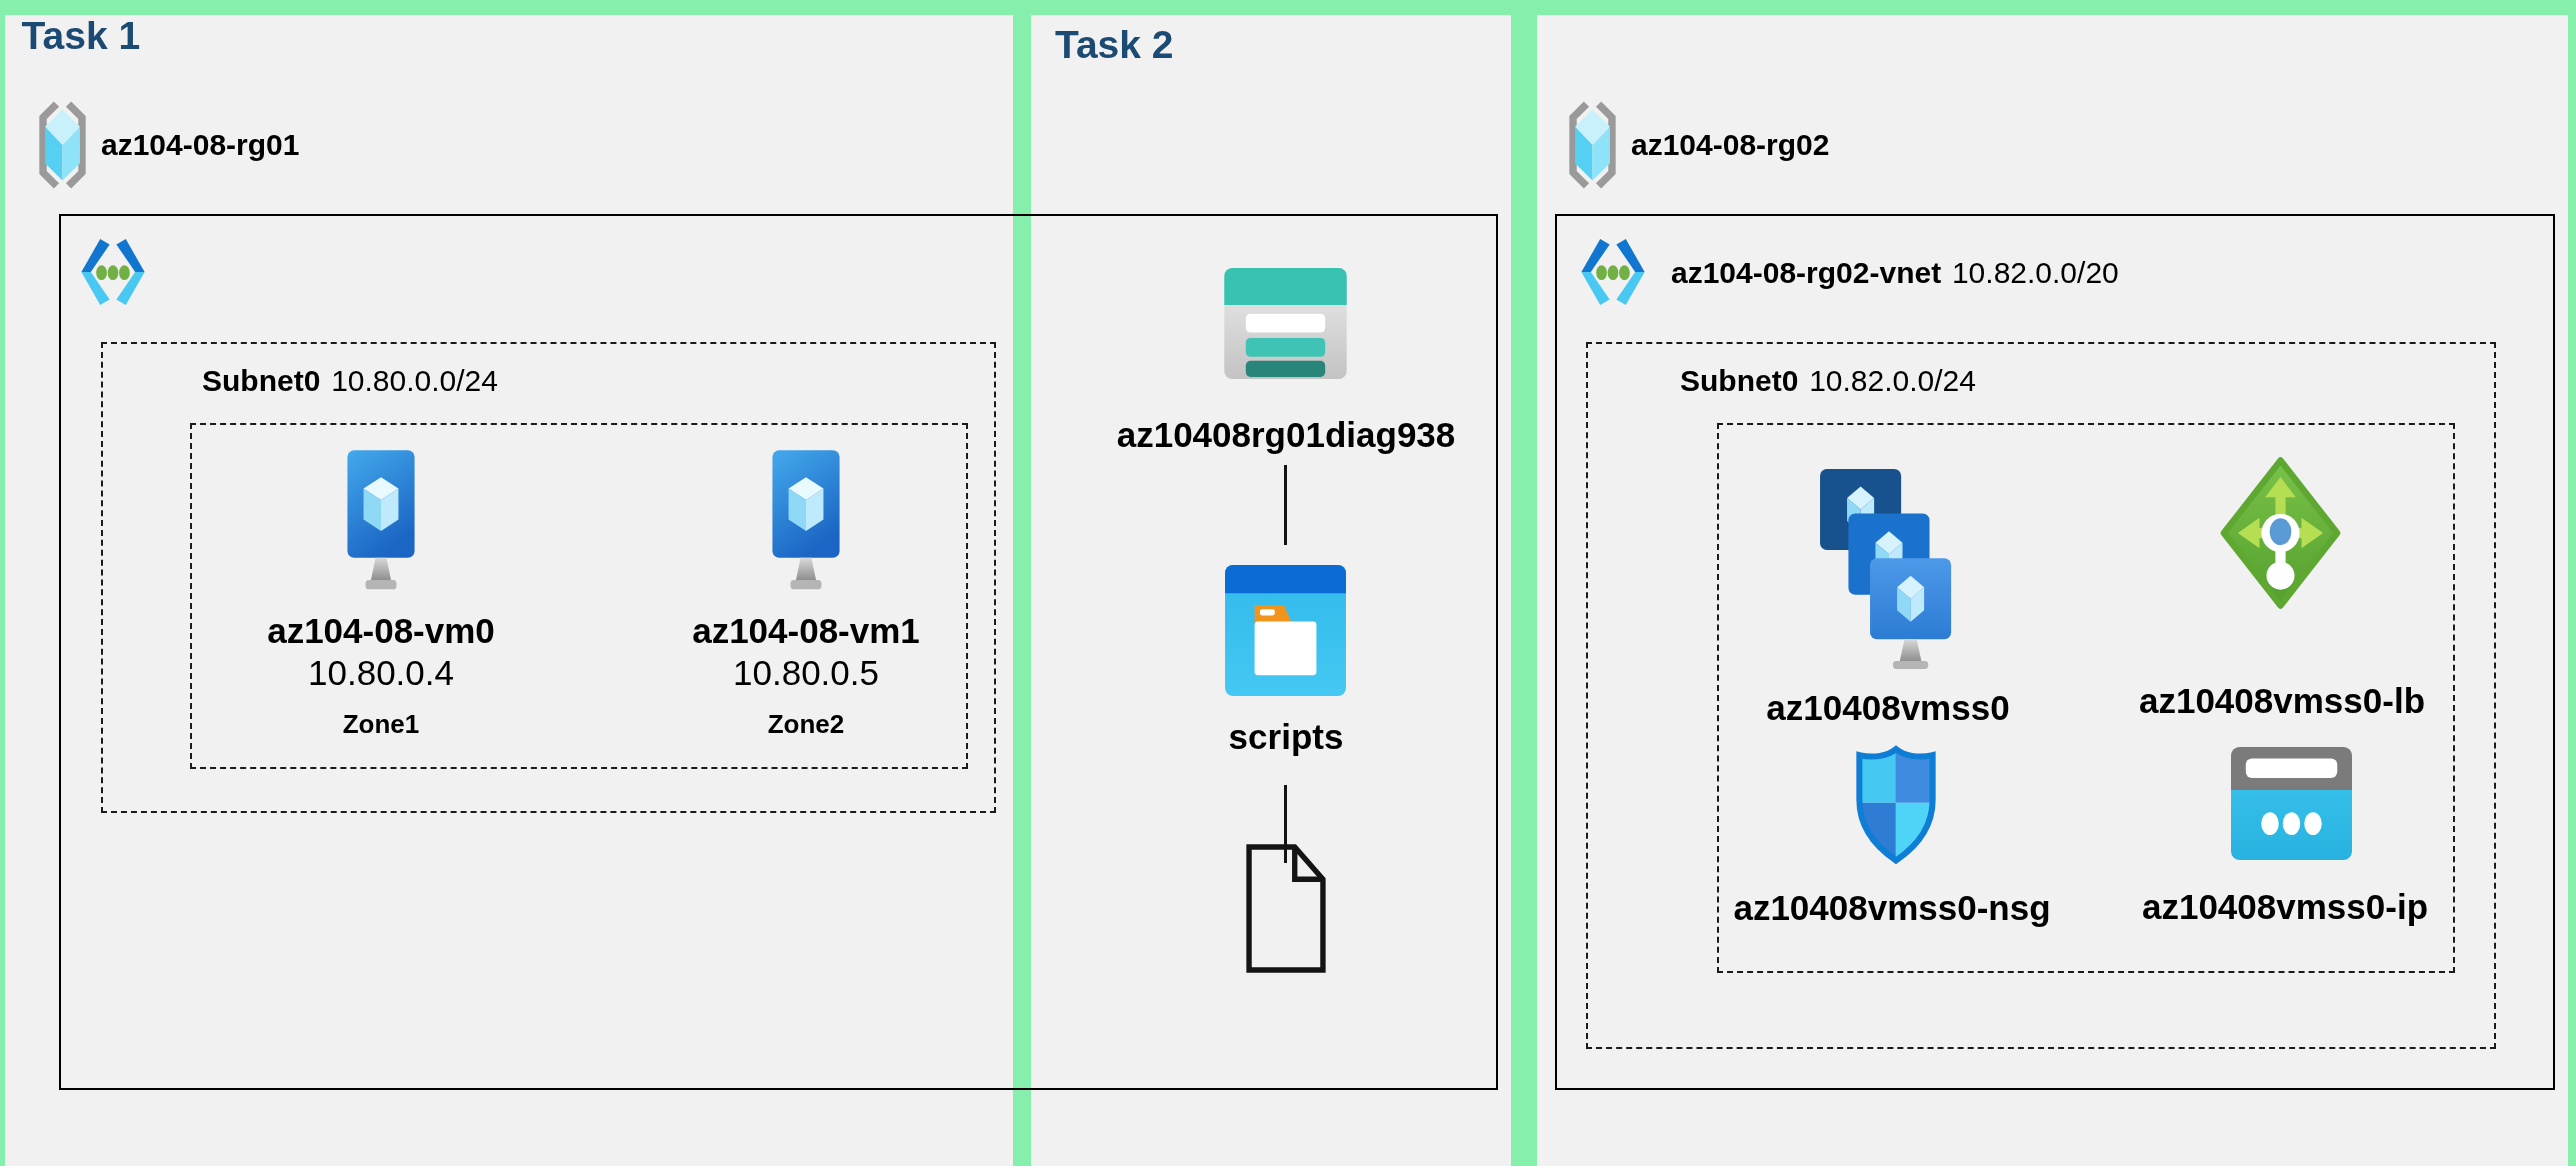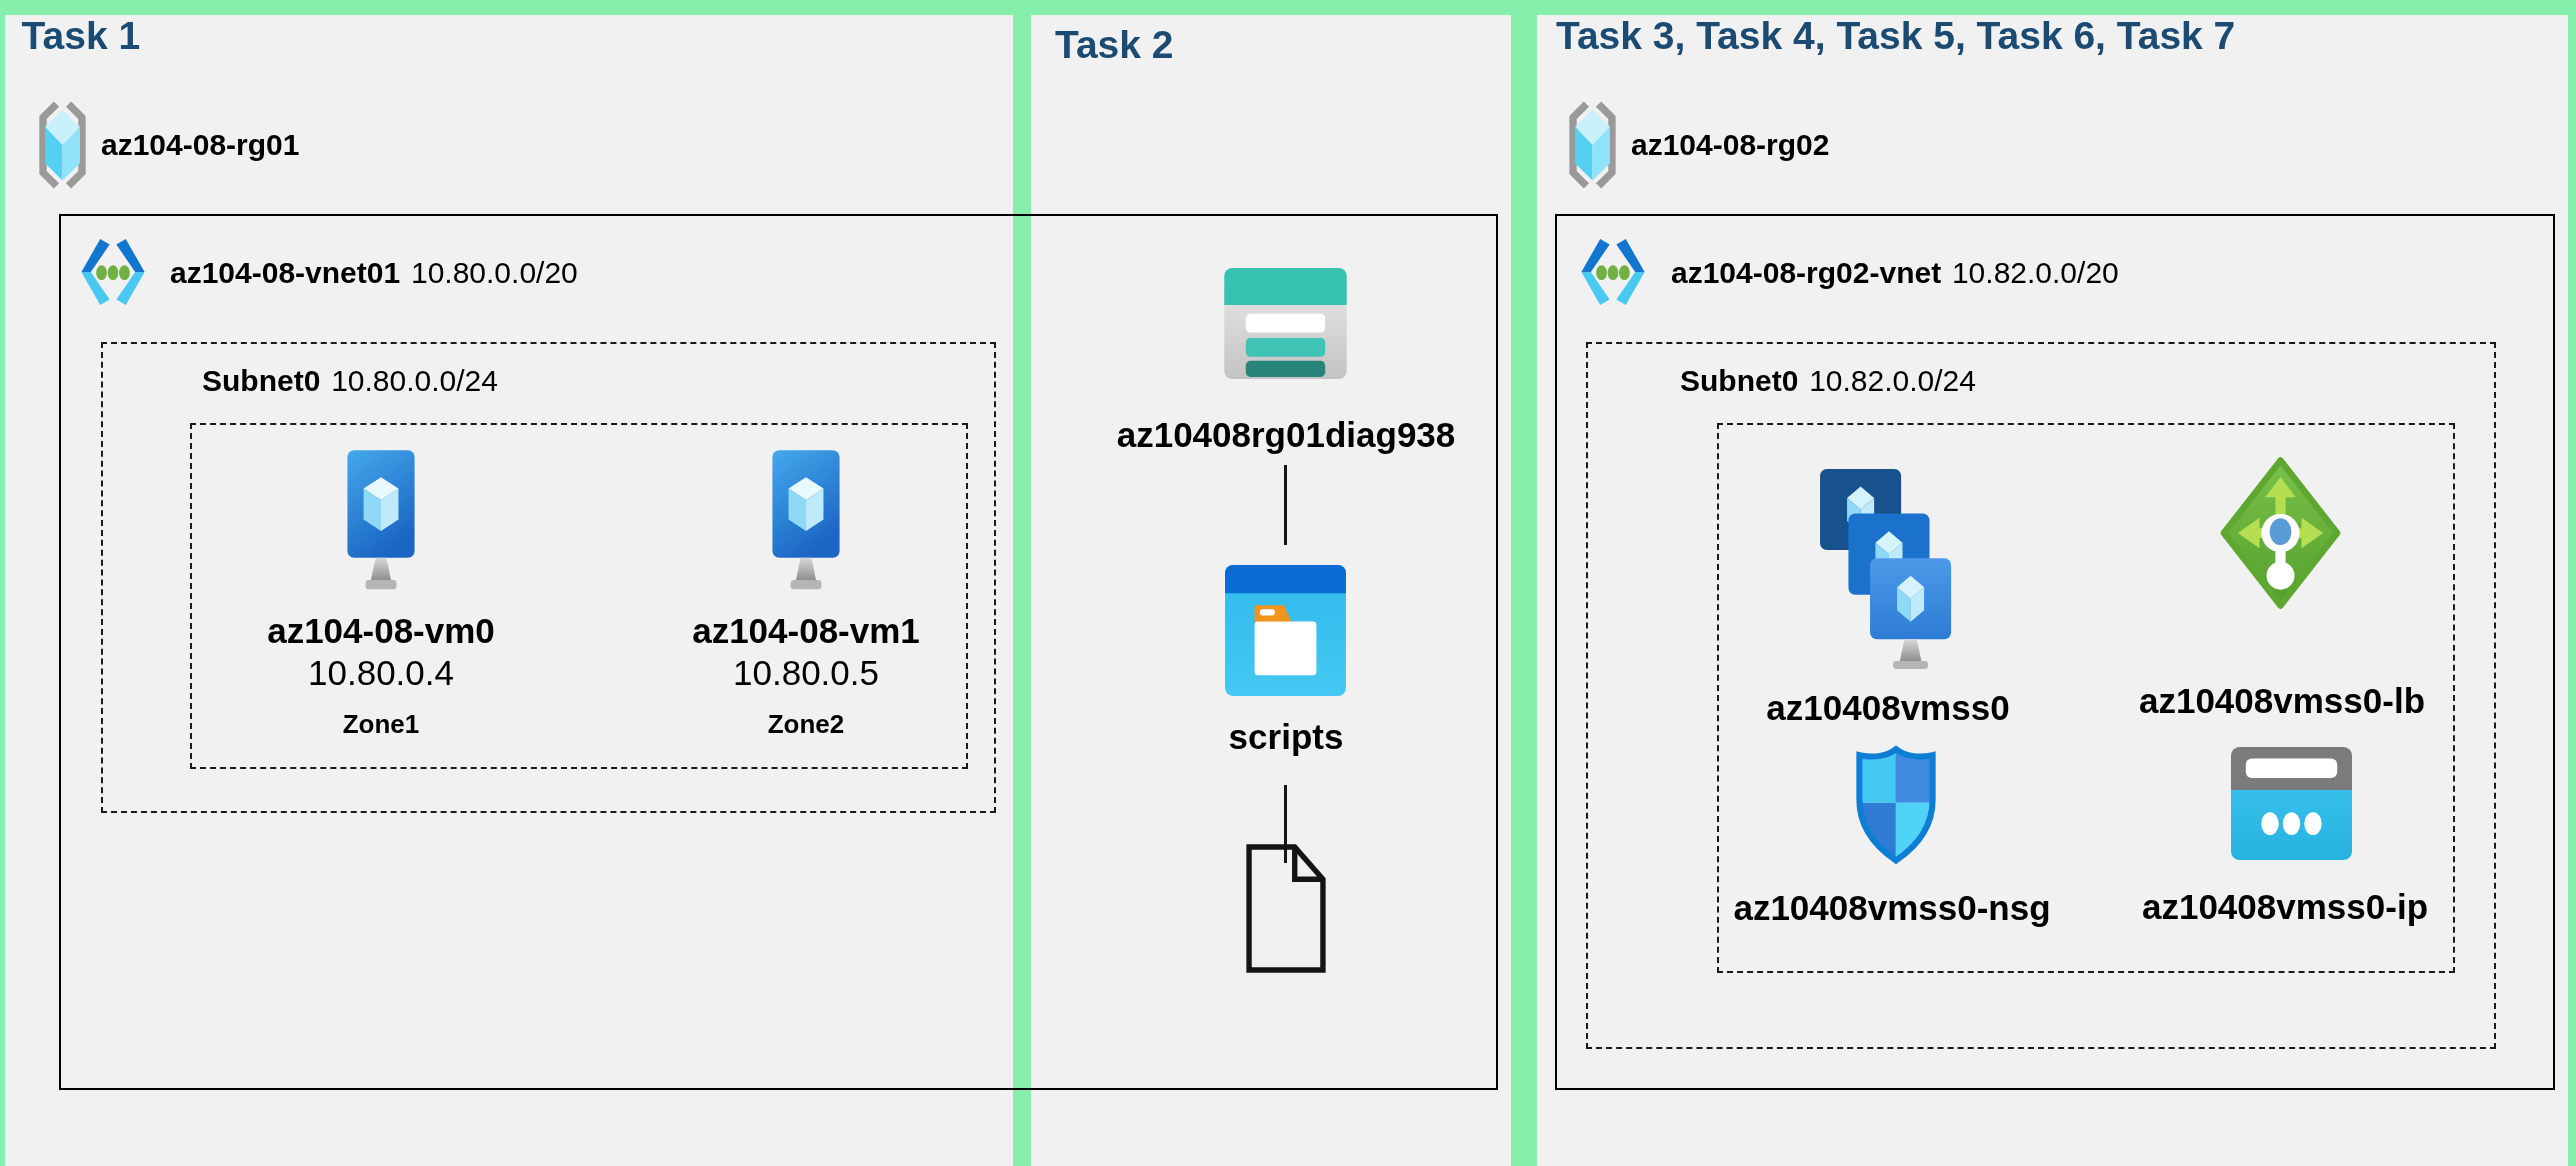--- a/index.html
+++ b/index.html
@@ -25,21 +25,20 @@
 <body>
 
 <div class="canvas">
 
   <div class="panel" style="left:5.4px;top:15px;width:1008px;height:1151px;"></div>
   <div class="panel" style="left:1031px;top:15px;width:480px;height:1151px;"></div>
   <div class="panel" style="left:1537px;top:15px;width:1031px;height:1151px;"></div>
 
   <div class="task-header" style="left:21.6px;top:13.5px;">Task 1</div>
   <div class="task-header" style="left:1055px;top:23px;">Task 2</div>
-  <div class="task-header" style="left:1556px;top:13.5px;">Task 3, Task 4, Task 5, Task 6, Task 7</div>
 
   <div class="icon-abs" style="left:36px;top:100px;">
     <svg width="53" height="90" viewBox="0 0 78 134">
       <path d="M30,6 L10,26 L10,108 L30,128" fill="none" stroke="#9a9a9a" stroke-width="11"></path>
       <path d="M48,6 L68,26 L68,108 L48,128" fill="none" stroke="#9a9a9a" stroke-width="11"></path>
       <polygon points="39,14 65,40 39,67 13,40" fill="#c9f1fc"></polygon>
       <polygon points="13,40 39,67 39,120 13,94" fill="#55d0f2"></polygon>
       <polygon points="65,40 39,67 39,120 65,94" fill="#8ee3f9"></polygon>
     </svg>
   </div>
@@ -52,23 +51,20 @@
   <div class="icon-abs" style="left:76px;top:235px;">
     <svg width="74" height="74" viewBox="0 0 110 110">
       <polygon points="36,6 50,14 22,55 8,55" fill="#1176cf"></polygon>
       <polygon points="8,55 22,55 50,96 36,104" fill="#49c8f2"></polygon>
       <polygon points="74,6 60,14 88,55 102,55" fill="#1176cf"></polygon>
       <polygon points="102,55 88,55 60,96 74,104" fill="#49c8f2"></polygon>
       <ellipse cx="38" cy="56" rx="8" ry="11" fill="#72b046"></ellipse>
       <ellipse cx="55" cy="56" rx="8" ry="11" fill="#72b046"></ellipse>
       <ellipse cx="72" cy="56" rx="8" ry="11" fill="#72b046"></ellipse>
     </svg>
-  </div>
-  <div class="inline-label" style="left:170px;top:252px;">
-    <span class="b">az104-08-vnet01</span><span>10.80.0.0/20</span>
   </div>
 
   <div class="dashed-box" style="left:101px;top:342px;width:895px;height:471px;"></div>
   <div class="inline-label" style="left:202px;top:360px;">
     <span class="b">Subnet0</span><span>10.80.0.0/24</span>
   </div>
 
   <div class="dashed-box" style="left:190px;top:423px;width:778px;height:346px;"></div>
 
   <div class="vm-group" style="left:246px;top:450px;">

